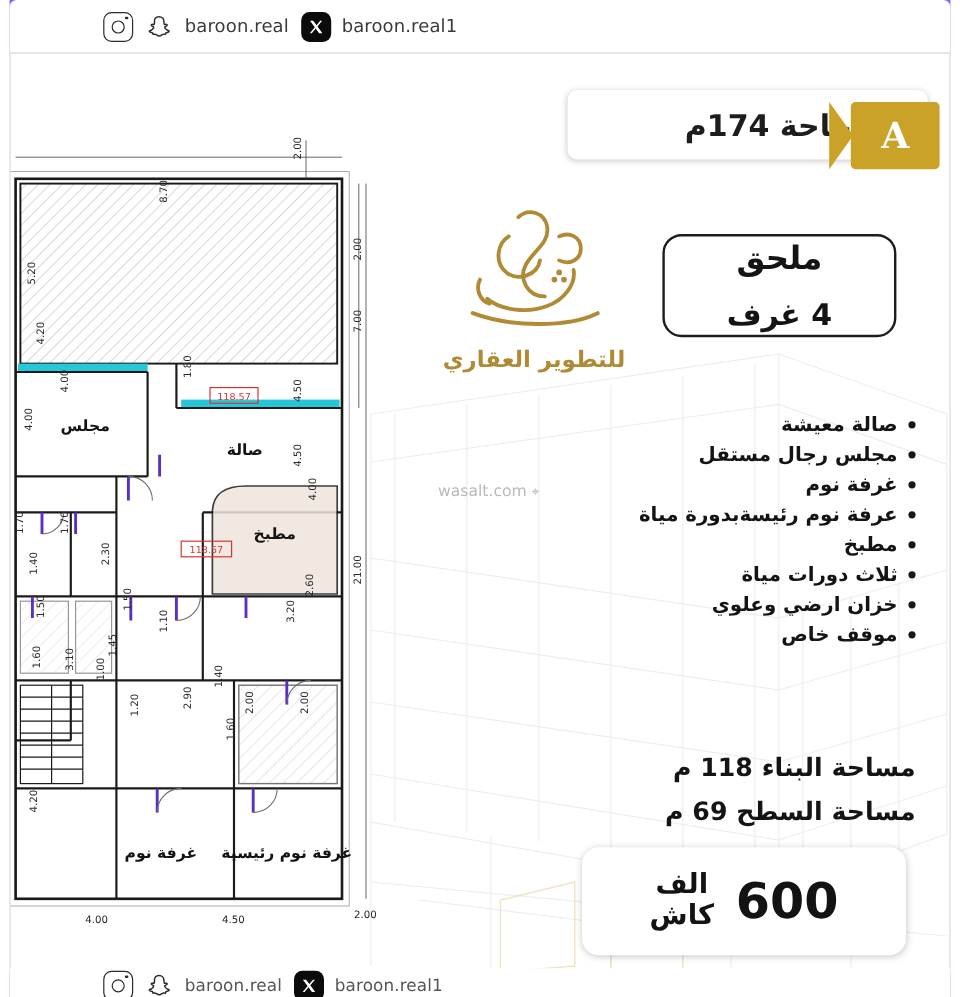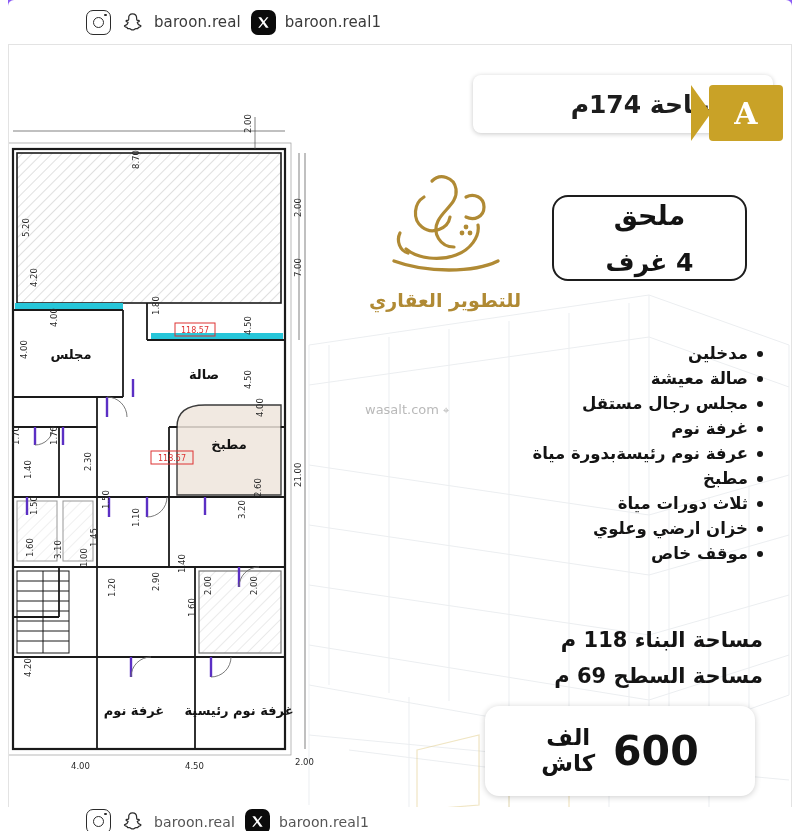--- a/index.html
+++ b/index.html
@@ -472,24 +472,20 @@
     </div>
 
     <div class="mulhaq">
       <span class="l1">ملحق</span>
       <span class="l2">4 غرف</span>
     </div>
 
     <div class="feature-list">
       <div class="row">
         <span class="dot"></span>
-        <span class="lbl">مدخلين</span>
-      </div>
-      <div class="row">
-        <span class="dot"></span>
         <span class="lbl">صالة معيشة</span>
       </div>
       <div class="row">
         <span class="dot"></span>
         <span class="lbl">مجلس رجال مستقل</span>
       </div>
       <div class="row">
         <span class="dot"></span>
         <span class="lbl">غرفة نوم</span>
       </div>

